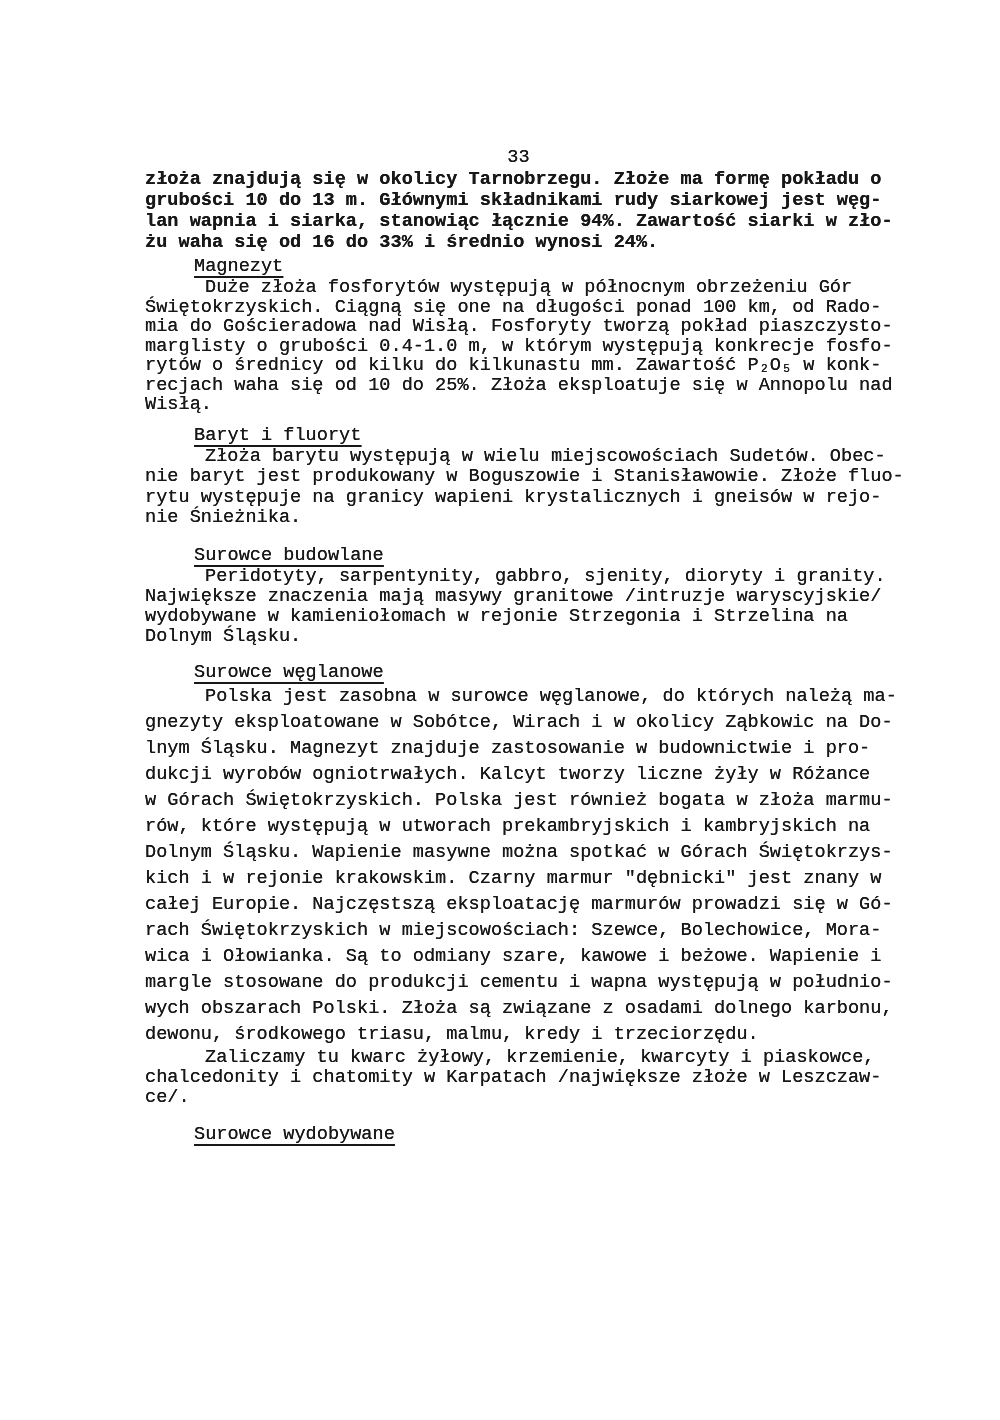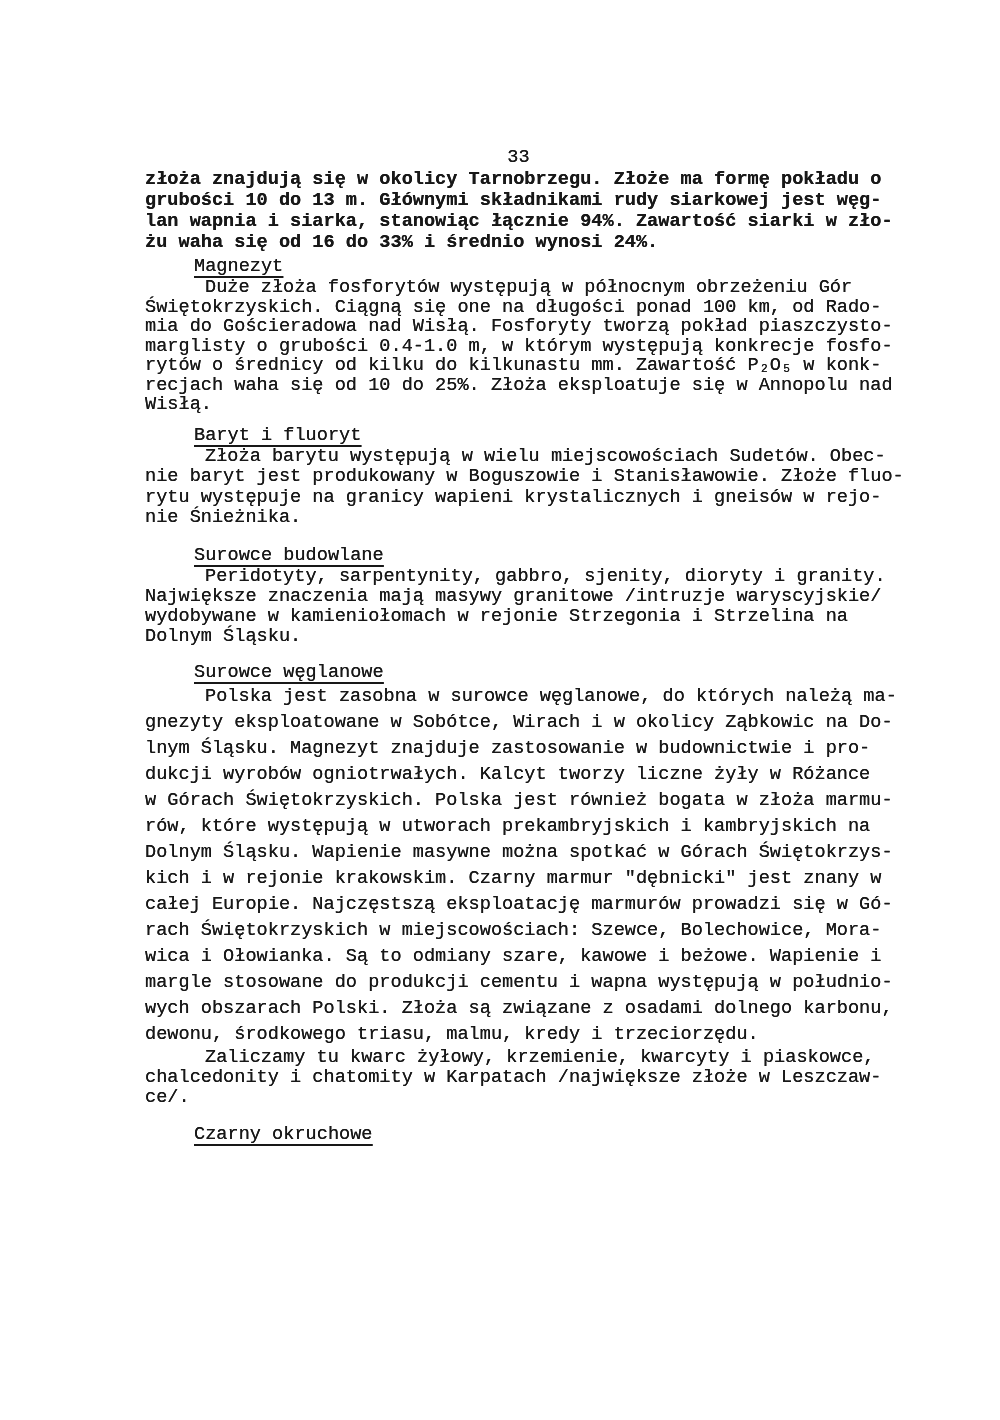--- a/index.html
+++ b/index.html
@@ -116,16 +116,16 @@
 wica i Ołowianka. Są to odmiany szare, kawowe i beżowe. Wapienie i
 margle stosowane do produkcji cementu i wapna występują w południo-
 wych obszarach Polski. Złoża są związane z osadami dolnego karbonu,
 dewonu, środkowego triasu, malmu, kredy i trzeciorzędu.</pre>
 
 
   <pre class="para indented p-krzemionkowe">Zaliczamy tu kwarc żyłowy, krzemienie, kwarcyty i piaskowce,
 chalcedonity i chatomity w Karpatach /największe złoże w Leszczaw-
 ce/.</pre>
 
-  <div class="hwrap hw-okruchowe"><h2 class="heading">Czarny okruchowe</h2></div>
+  <div class="hwrap hw-okruchowe"><h2 class="heading">Surowce wydobywane</h2></div>
 
 
 </div>
 
 </body></html>

